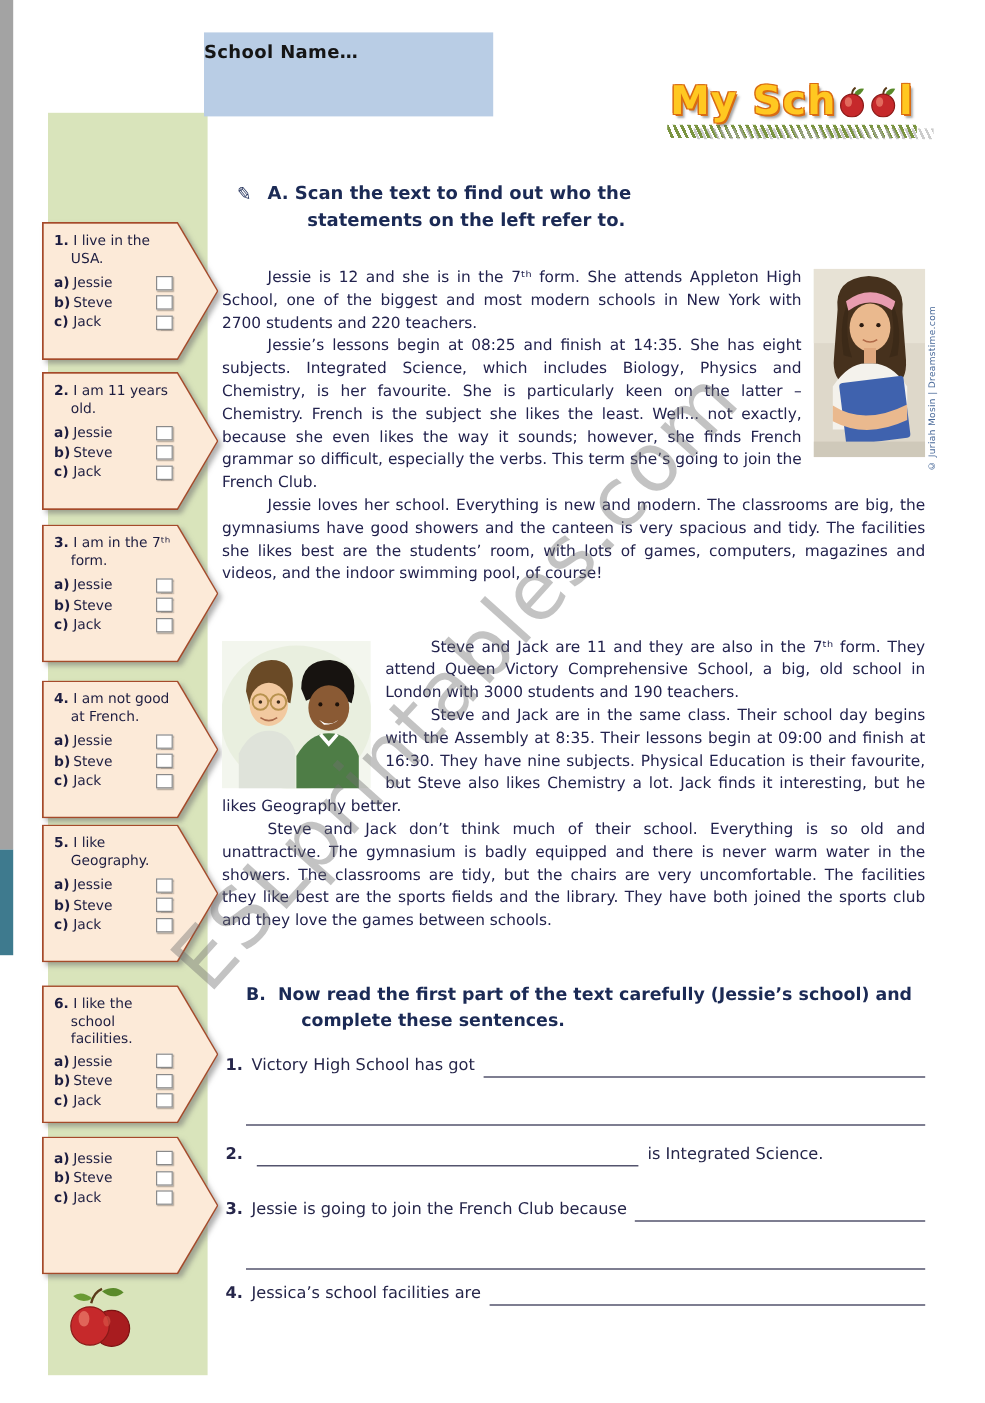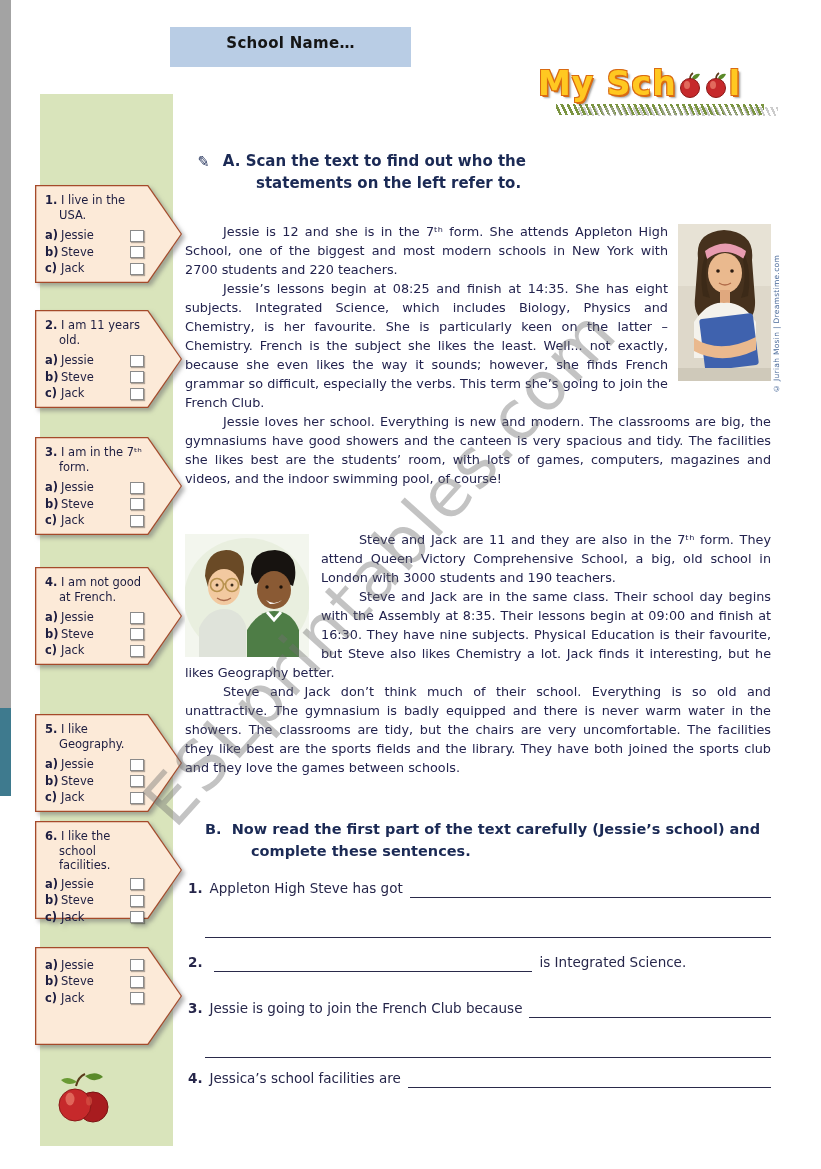--- a/index.html
+++ b/index.html
@@ -5,39 +5,39 @@
   * { margin:0; padding:0; box-sizing:border-box; }
   body { background:#ffffff; font-family:"DejaVu Sans", sans-serif; }
   .page { position:relative; width:821px; height:1169px; background:#ffffff; overflow:hidden; color:#23234e; }
 
   
   .bar-gray { position:absolute; left:0; top:0; width:11px; height:708px; background:#a3a3a3; }
   .bar-teal { position:absolute; left:0; top:708px; width:11px; height:88px; background:#3e7a8e; }
   .green-strip { position:absolute; left:40px; top:94px; width:133px; height:1052px; background:#d9e4bb; }
 
   
-  .header-box { position:absolute; left:170px; top:27px; width:241px; height:40px; background:#b9cde5; text-align:center; padding-top:7px; }
+  .header-box { position:absolute; left:170px; top:27px; width:241px; height:70px; background:#b9cde5; padding-top:7px; }
   .header-title { font-size:15px; font-weight:bold; color:#151515; letter-spacing:.3px; }
   .header-sub { font-size:12.5px; font-weight:bold; color:#1f3864; margin-top:5px; }
 
   
-  .logo { position:absolute; left:538px; top:64px; width:244px; }
+  .logo { position:absolute; left:538px; top:64px; width:244px; text-align:center; }
   .logo-text { font-size:33px; font-weight:bold; color:#ffc821; letter-spacing:1px;
     text-shadow:1.5px 1.5px 0 #d96b12, -1px -1px 0 #d96b12, 1px -1px 0 #d96b12, -1px 1px 0 #d96b12, 3px 3px 2px rgba(60,60,60,.45); }
   .logo-apple { display:inline-block; vertical-align:-3px; margin:0 1px; }
   .logo-hatch { height:11px; width:208px; margin:1px auto 0; background:repeating-linear-gradient(65deg, transparent 0 3px, #7a9440 3px 5.5px); }
   .logo-hatch-gray { height:9px; width:200px; margin:-8px auto 0 40px; background:repeating-linear-gradient(65deg, transparent 0 3px, #a9a9a9 3px 5px); opacity:.6; }
 
   
   .section-a { position:absolute; left:198px; top:150px; width:460px; font-size:15px; font-weight:bold; color:#1b2a55; line-height:22px; }
   .section-a .pen { display:inline-block; transform:rotate(-85deg) scaleX(-1); margin-right:7px; font-weight:normal; }
   .section-a .line2 { margin-left:58px; }
 
   
-  .stmt { position:absolute; left:35px; width:147px; height:98px; filter:drop-shadow(3px 3px 2px rgba(110,110,110,.55)); }
+  .stmt { position:absolute; left:35px; width:147px; height:115px; filter:drop-shadow(3px 3px 2px rgba(110,110,110,.55)); }
   .stmt-shape { position:absolute; inset:0; background:#a54a2a; clip-path:polygon(0 0, 77% 0, 100% 50%, 77% 100%, 0 100%); }
   .stmt-inner { position:absolute; inset:1.3px; background:#fcead8; clip-path:polygon(0 0, 77% 0, 100% 50%, 77% 100%, 0 100%); }
   .stmt-content { position:absolute; left:10px; top:8px; right:38px; }
   .stmt-title { font-size:11.5px; line-height:14.5px; min-height:31px; margin-bottom:5px; color:#1d1d40; padding-left:14px; text-indent:-14px; }
   .stmt-num { font-weight:bold; }
   .opt { display:flex; align-items:center; font-size:11.5px; line-height:13px; margin-top:3.5px; color:#1d1d40; }
   .opt-letter { font-weight:bold; width:16px; }
   .opt-box { margin-left:auto; width:14px; height:12px; background:#fff; border:1px solid #8a8a8a; box-shadow:1px 1px 1px rgba(0,0,0,.3); }
 
   
@@ -193,21 +193,21 @@
           <span class="opt-box"></span>
         </div>
       <div class="opt">
           <span class="opt-letter">c)</span>
           <span class="opt-name">Jack</span>
           <span class="opt-box"></span>
         </div>
     </div>
   </div>
 
-  <div class="stmt" style="top:714px">
+  <div class="stmt" style="top:687px">
     <div class="stmt-shape">
         <div class="stmt-inner"></div>
       </div>
     <div class="stmt-content">
       <div class="stmt-title"><span class="stmt-num">5.</span> <span>I like Geography.</span></div>
       <div class="opt">
           <span class="opt-letter">a)</span>
           <span class="opt-name">Jessie</span>
           <span class="opt-box"></span>
         </div>
@@ -325,21 +325,21 @@
     <p>Steve and Jack don’t think much of their school. Everything is so old and unattractive. The gymnasium is badly equipped and there is never warm water in the showers. The classrooms are tidy, but the chairs are very uncomfortable. The facilities they like best are the sports fields and the library. They have both joined the sports club and they love the games between schools.</p>
   </div>
 
   <div class="section-b">
     <span>B.</span>&nbsp;
     <span>Now read the first part of the text carefully (Jessie’s school) and complete these sentences.</span>
   </div>
 
   <div class="q" style="top:878px">
     <span class="q-num">1.</span>
-    <span>Appleton High Steve has got</span>
+    <span>Victory High School has got</span>
     <span class="blank grow"></span>
   </div>
   <div class="blank-line" style="top:912px"></div>
 
   <div class="q" style="top:952px">
     <span class="q-num">2.</span>
     <span class="blank fixed"></span>
     <span class="q-after">is Integrated Science.</span>
   </div>
 

